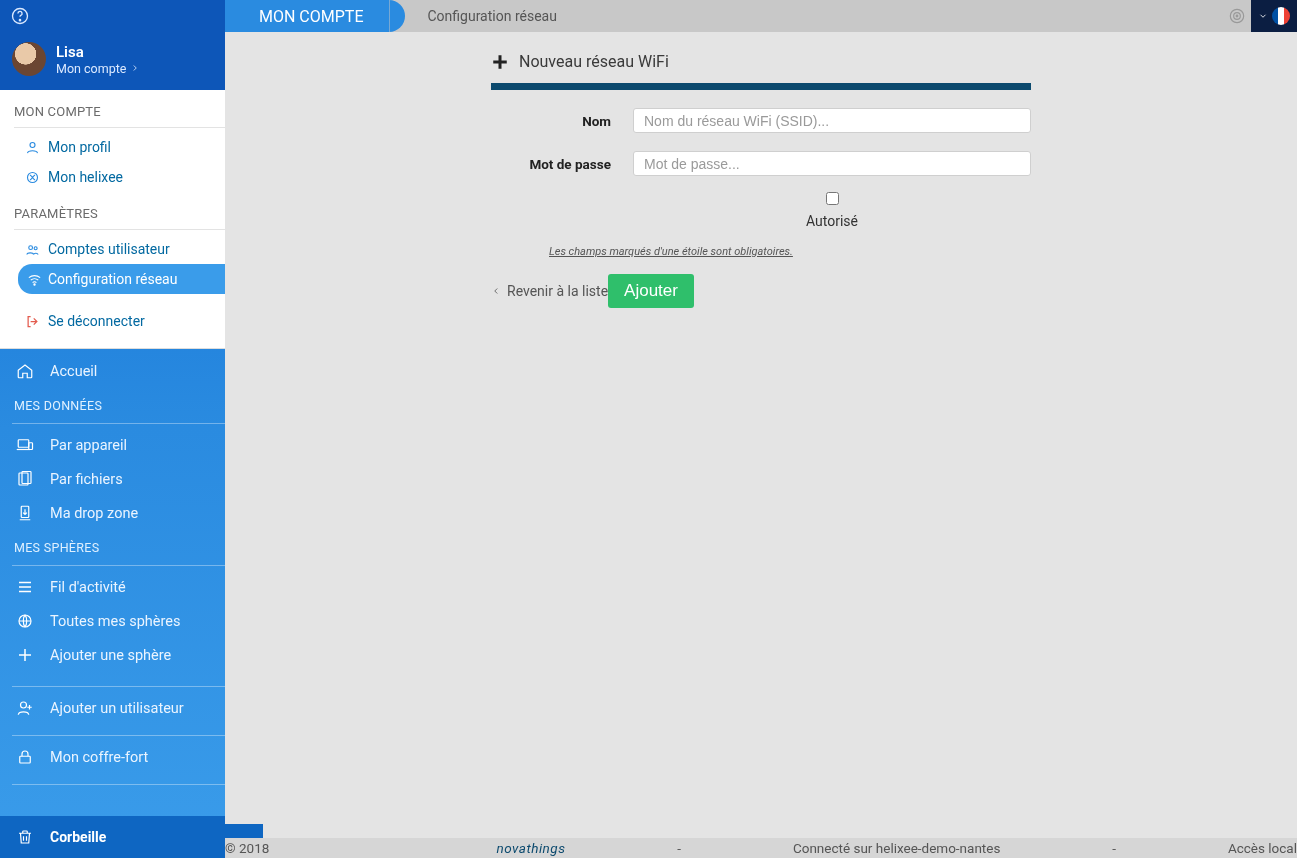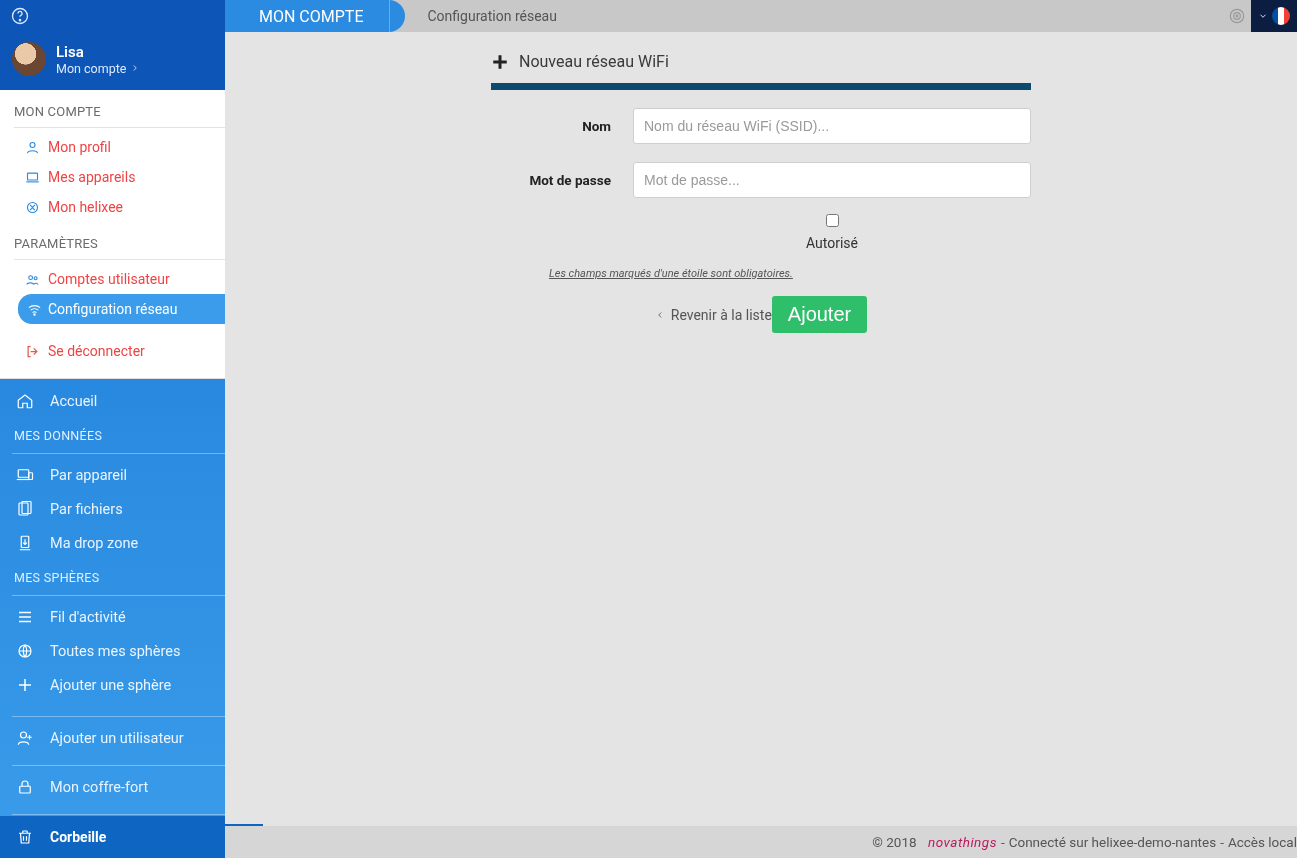--- a/index.html
+++ b/index.html
@@ -9,21 +9,21 @@
 .sidebar { position: absolute; left: 0; top: 0; bottom: 0; width: 263px; background: linear-gradient(180deg, #0f6fd6 0%, #2a8be0 50%, #3a9cea 100%); display: flex; flex-direction: column; color: #fff; }
 .sidebar-top { background: #0d56b8; height: 32px; display: flex; align-items: center; justify-content: space-between; padding: 0 10px; }
 .user-block { background: #0d56b8; padding: 10px 12px 14px; display: flex; align-items: center; gap: 10px; }
 .avatar { width: 34px; height: 34px; border-radius: 50%; background: radial-gradient(circle at 40% 35%, #e9c9a8 0 35%, #6b4632 36% 100%); flex-shrink:0; }
 .user-name { font-weight: 600; font-size: 15px; }
 .user-sub { font-size: 12.5px; color: #dbe9ff; display: flex; align-items: center; gap: 4px; cursor:pointer; }
 
 .account-panel { background: #fff; color: #333; padding-bottom: 12px; border-bottom:1px solid #ddd;}
 .panel-heading { color: #6b6b6b; font-size: 13px; padding: 14px 14px 8px; letter-spacing:.2px;}
 .panel-divider { height:1px; background:#e3e3e3; margin:0 14px 4px;}
-.panel-item { display: flex; align-items: center; gap: 10px; padding: 7px 14px 7px 48px; position:relative; cursor:pointer; font-size:14px; color:#ef4444;}
+.panel-item { display: flex; align-items: center; gap: 10px; padding: 7px 14px 7px 48px; position:relative; cursor:pointer; font-size:14px; color:#0369a1;}
 .panel-item .ic { position:absolute; left:24px; width:16px; display:flex; align-items:center; justify-content:center; color:#2a8be0;}
 .panel-item.active { background:#3a9cea; color:#fff; border-radius:14px 0 0 14px; margin-left:18px; padding-left:30px;}
 .panel-item.active .ic{ left:8px; color:#fff;}
 .panel-item.logout .ic{ color:#e35b4e;}
 
 .blue-nav { flex:1; overflow:auto; padding-top:5px;}
 .blue-item { display:flex; align-items:center; gap:14px; padding:8px 12px 8px 14px; color:#eaf4ff; cursor:pointer; font-size:14.5px;}
 .blue-item .ic { width:22px; display:flex; justify-content:center; }
 .blue-heading { color:#dff0ff; font-size:12.5px; padding:10px 14px 6px; letter-spacing:.3px;}
 .blue-divider{ height:1px; background:rgba(255,255,255,.35); margin:4px 12px;}
@@ -40,31 +40,31 @@
 .target-icon{ width:28px; color:#999; display:flex; align-items:center; justify-content:center;}
 .lang-chip{ width:46px; height:32px; background:#0b1e42; display:flex; align-items:center; justify-content:center; gap:4px; cursor:pointer;}
 .flag{ width:18px; height:18px; border-radius:50%; background:linear-gradient(90deg,#0050a4 0 33%,#fff 33% 66%,#ef4135 66% 100%);}
 
 
 .main { position:absolute; left:225px; right:0; top:32px; bottom:34px; background:#e4e4e4; padding:18px 40px; overflow:auto;}
 .form-wrap{ max-width:540px; margin:0 auto;}
 .form-title-row{ display:flex; align-items:center; gap:10px; padding:2px 0 12px; border-bottom:7px solid #0c4a6e; color:#3a3a3a; font-size:16px;}
 .form-row{ display:flex; align-items:center; margin-top:18px; gap:22px;justify-content:center;}
 .form-label{ width:120px; text-align:right; font-weight:700; color:#222; font-size:13.5px;}
-.form-input{ flex:1; height:36px; border:1px solid #cfcfcf; border-radius:3px; background:#fff; padding:0 10px; font-size:14px; color:#555;}
+.form-input{ flex:1; height:25px; border:1px solid #cfcfcf; border-radius:3px; background:#fff; padding:0 10px; font-size:14px; color:#555;}
 .form-input::placeholder{ color:#9a9a9a;}
 .check-row{ margin-left:142px; margin-top:16px; display:flex; align-items:center; gap:8px; font-size:14px; color:#333;flex-direction:column;}
 .note{ margin-left:58px; margin-top:16px; font-style:italic; color:#555; font-size:11px;text-decoration:underline;}
-.form-actions{ display:flex; align-items:center; justify-content:center; margin-top:16px;}
+.form-actions{ display:flex; align-items:center; justify-content:flex-start; margin-top:16px;}
 .back-link{ color:#555; font-size:14px; display:flex; align-items:center; gap:6px; cursor:pointer;}
-.btn-add{ background:#2fbf6b; color:#fff; border:none; border-radius:3px; padding:7px 16px; font-size:20px; cursor:pointer;}
-
-
-.footer{ position:absolute; left:225px; right:0; bottom:0; height:32px; background:#d6d6d6; color:#555; font-size:13.5px; display:flex; align-items:center; justify-content:flex-end; gap:4px;}
-.footer .brand{ color:#be185d; font-style:italic; letter-spacing:.5px;}
+.btn-add{ background:#2fbf6b; color:#fff; border:none; border-radius:3px; padding:7px 16px; font-size:17px; cursor:pointer;}
+
+
+.footer{ position:absolute; left:225px; right:0; bottom:0; height:20px; background:#d6d6d6; color:#555; font-size:13.5px; display:flex; align-items:center; justify-content:space-between; gap:4px;}
+.footer .brand{ color:#0c4a6e; font-style:italic; letter-spacing:.5px;}
 
 svg{ display:block;}
 </style>
 </head>
 <body>
 
 <aside class="sidebar">
 
   <div class="sidebar-top">
     <span class="ic">
@@ -100,29 +100,20 @@
     <div class="panel-divider"></div>
 
     <div class="panel-item">
       <span class="ic">
           <svg width="15" height="15" viewBox="0 0 24 24" fill="none" stroke="currentColor" stroke-width="1.8">
             <circle cx="12" cy="8" r="4"></circle>
             <path d="M4 21c1-5 15-5 16 0"></path>
           </svg>
         </span>
       <span>Mon profil</span>
-    </div>
-    <div class="panel-item">
-      <span class="ic">
-          <svg width="15" height="15" viewBox="0 0 24 24" fill="none" stroke="currentColor" stroke-width="1.8">
-            <rect x="4" y="5" width="16" height="11" rx="1"></rect>
-            <path d="M2 19h20"></path>
-          </svg>
-        </span>
-      <span>Mes appareils</span>
     </div>
     <div class="panel-item">
       <span class="ic">
           <svg width="15" height="15" viewBox="0 0 24 24" fill="none" stroke="currentColor" stroke-width="1.8">
             <circle cx="12" cy="12" r="8"></circle>
             <path d="M8 8c5 3 3 5 8 8M16 8c-5 3-3 5-8 8"></path>
           </svg>
         </span>
       <span>Mon helixee</span>
     </div>

